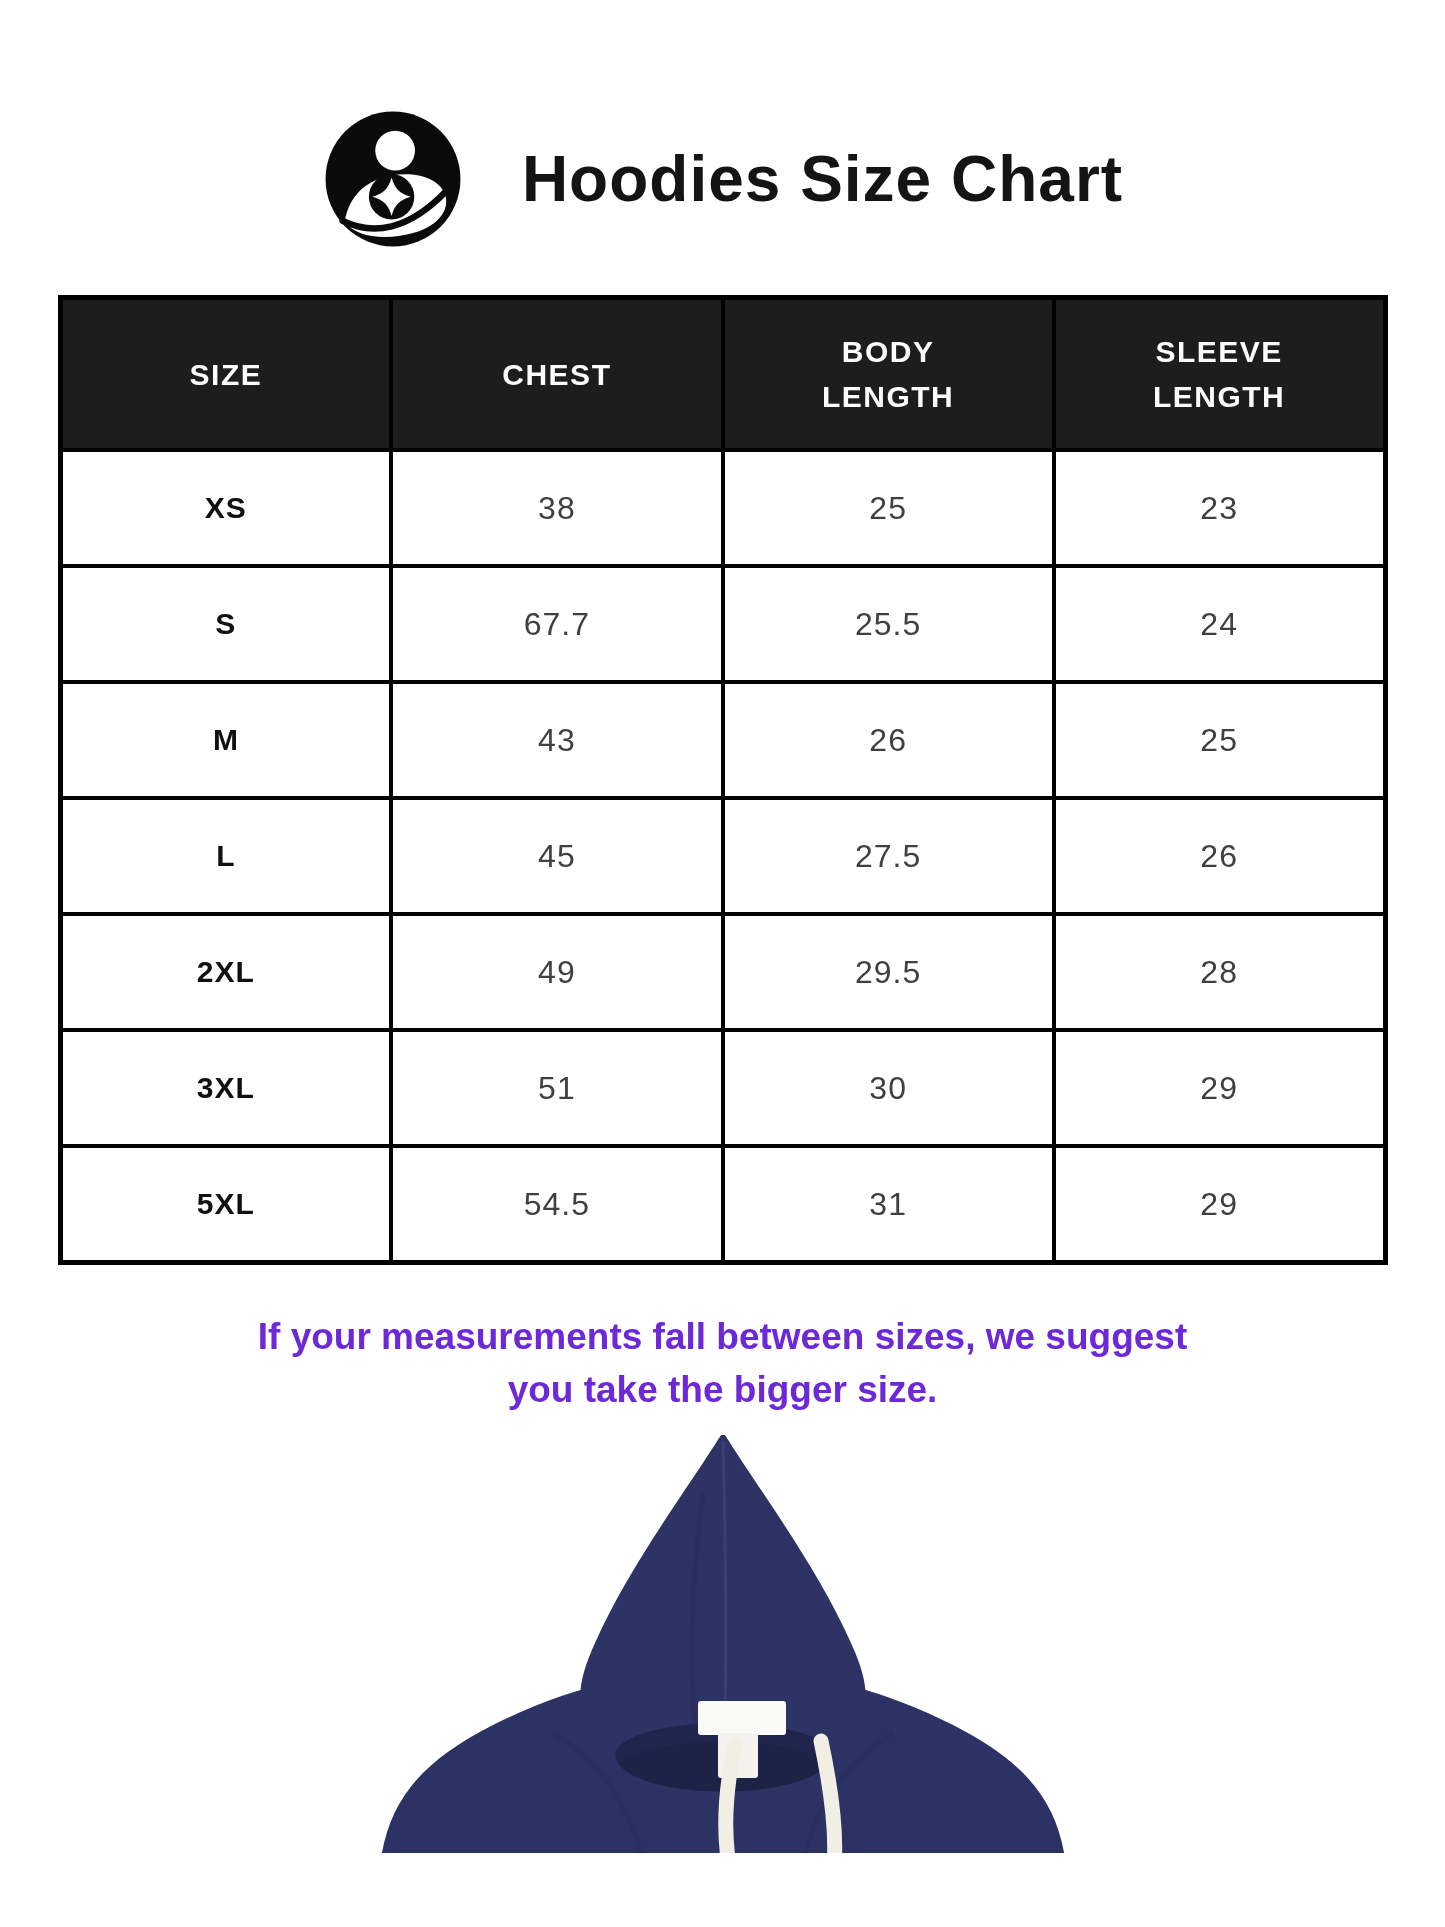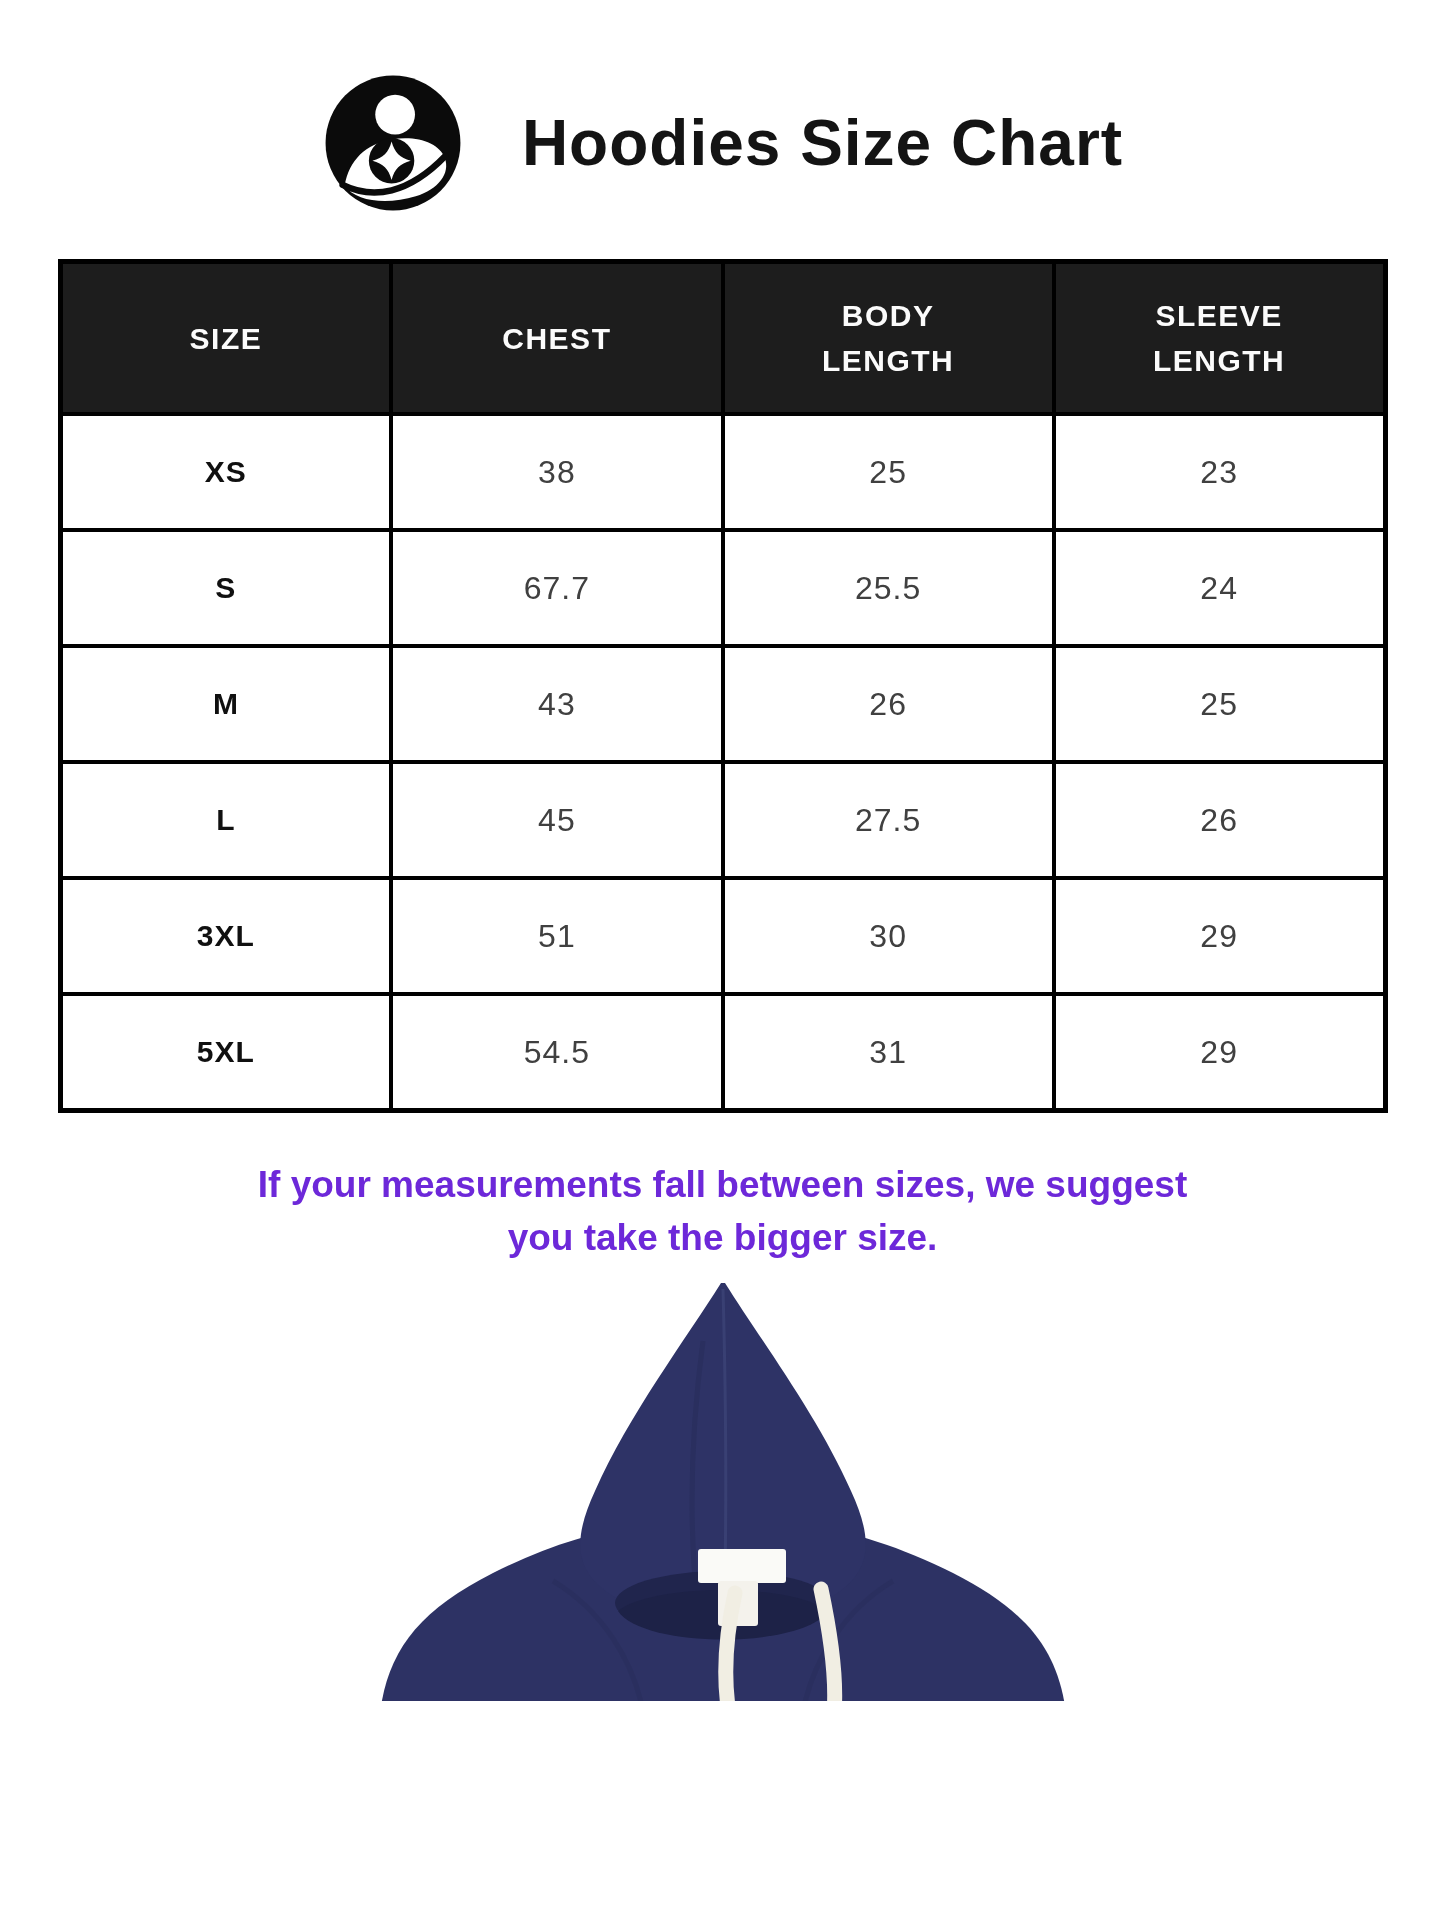--- a/index.html
+++ b/index.html
@@ -8,21 +8,21 @@
     background: #ffffff;
     font-family: "Liberation Sans", sans-serif;
     overflow: hidden;
     position: relative;
   }
   .page { width: 1445px; height: 1927px; overflow: hidden; }
 
   
   .header {
     display: flex; align-items: center; justify-content: center;
-    gap: 58px; padding-top: 72px;
+    gap: 58px; padding-top: 108px;
   }
   .logo { width: 142px; height: 142px; flex: 0 0 auto; }
   .title {
     margin: 0;
     font-size: 64px; font-weight: 800; letter-spacing: 1px;
     color: #141414;
   }
 
   
   .size-table {
@@ -128,20 +128,26 @@
     </tr>
 
     <tr>
       <td class="size-cell">L</td>
       <td class="num-cell">45</td>
       <td class="num-cell">27.5</td>
       <td class="num-cell">26</td>
     </tr>
 
 
+    <tr>
+      <td class="size-cell">2XL</td>
+      <td class="num-cell">49</td>
+      <td class="num-cell">29.5</td>
+      <td class="num-cell">28</td>
+    </tr>
 
     <tr>
       <td class="size-cell">3XL</td>
       <td class="num-cell">51</td>
       <td class="num-cell">30</td>
       <td class="num-cell">29</td>
     </tr>
 
     <tr>
       <td class="size-cell">5XL</td>

